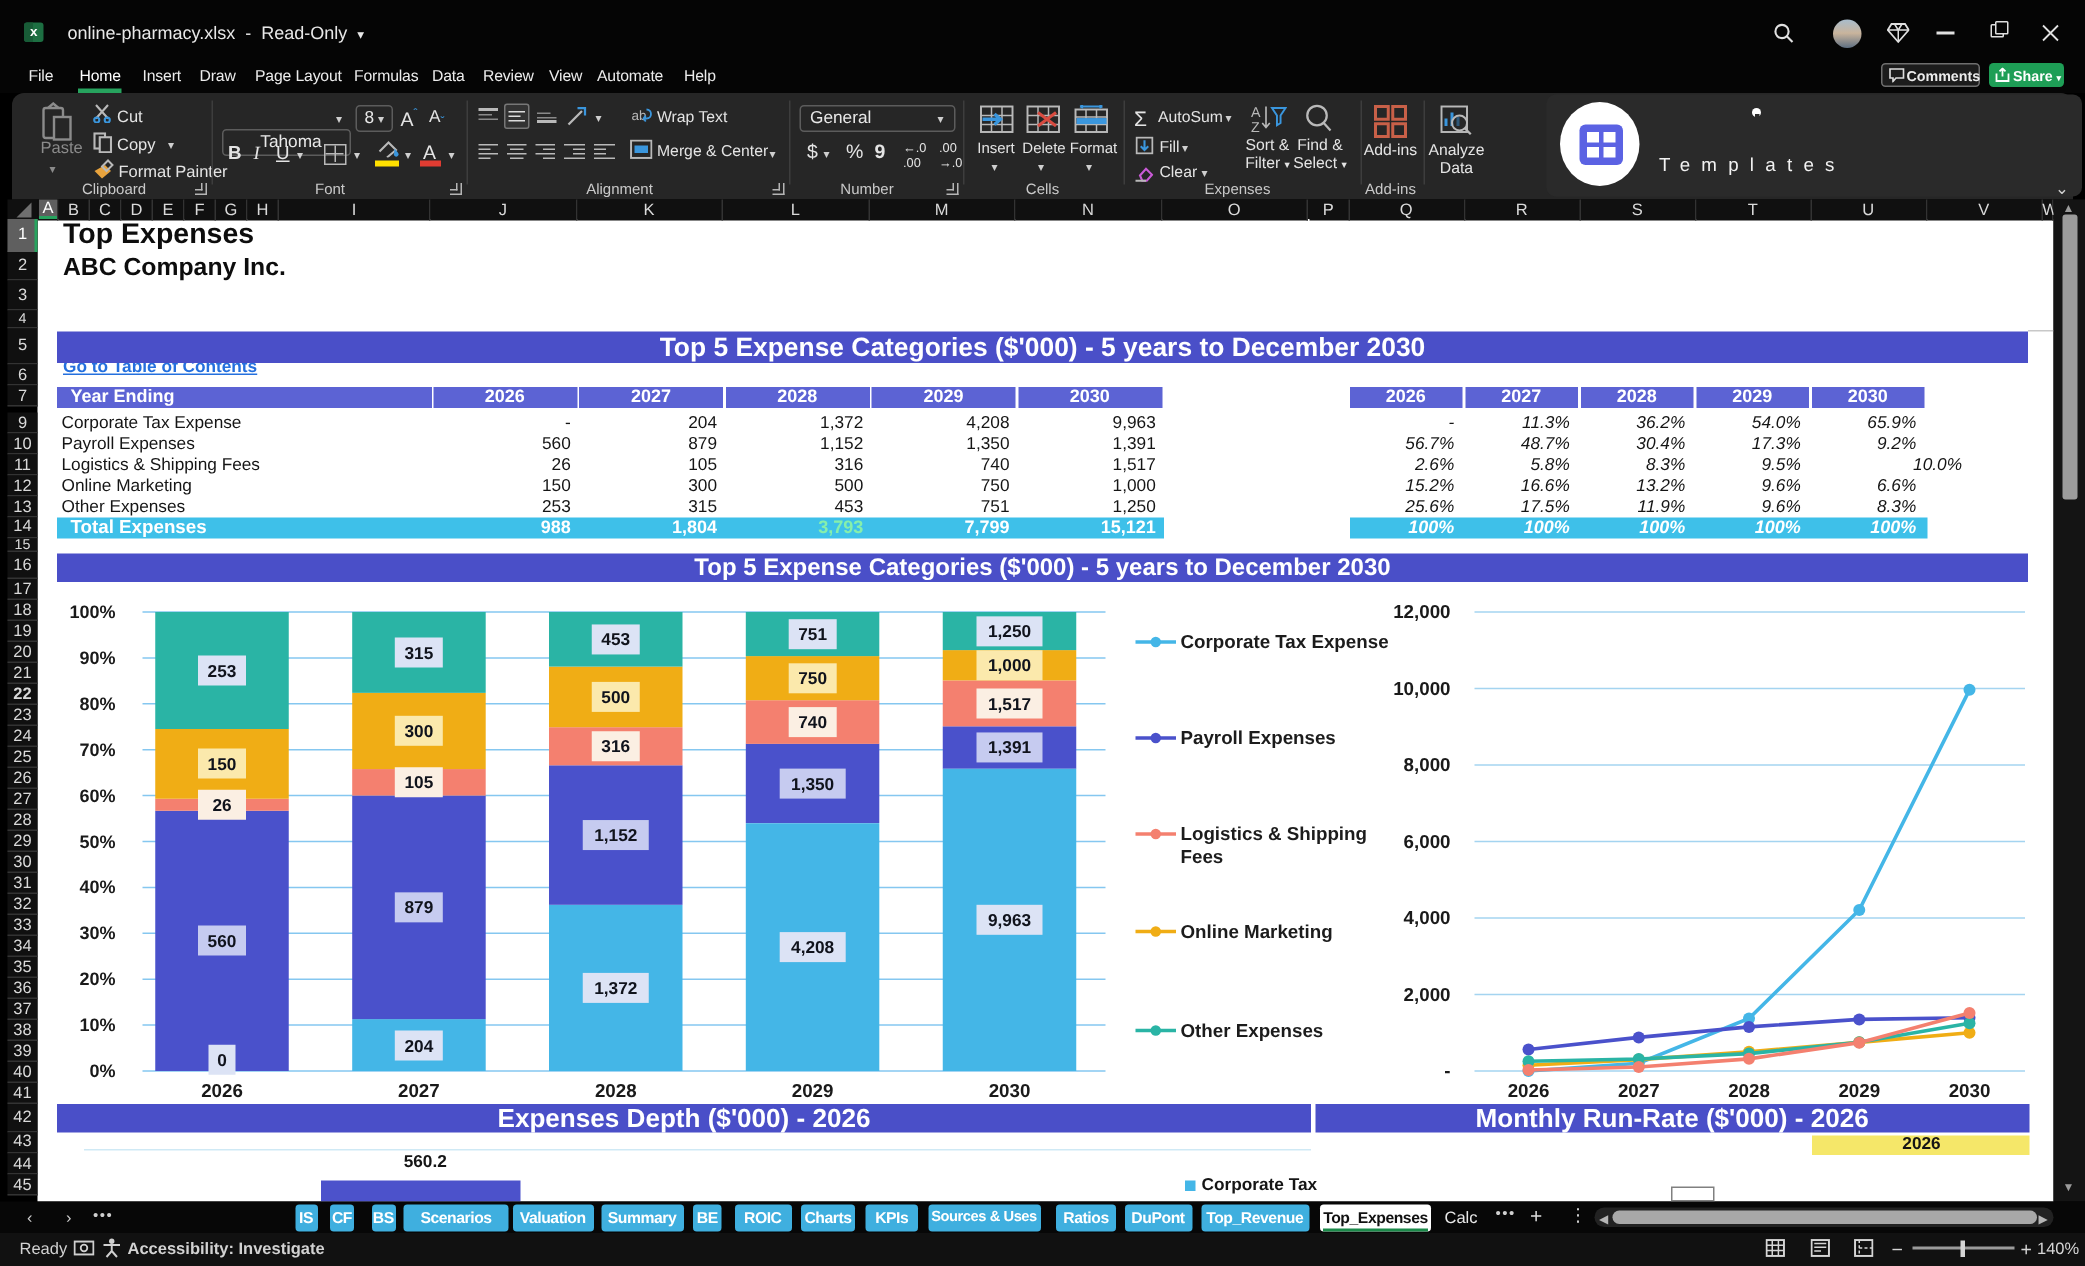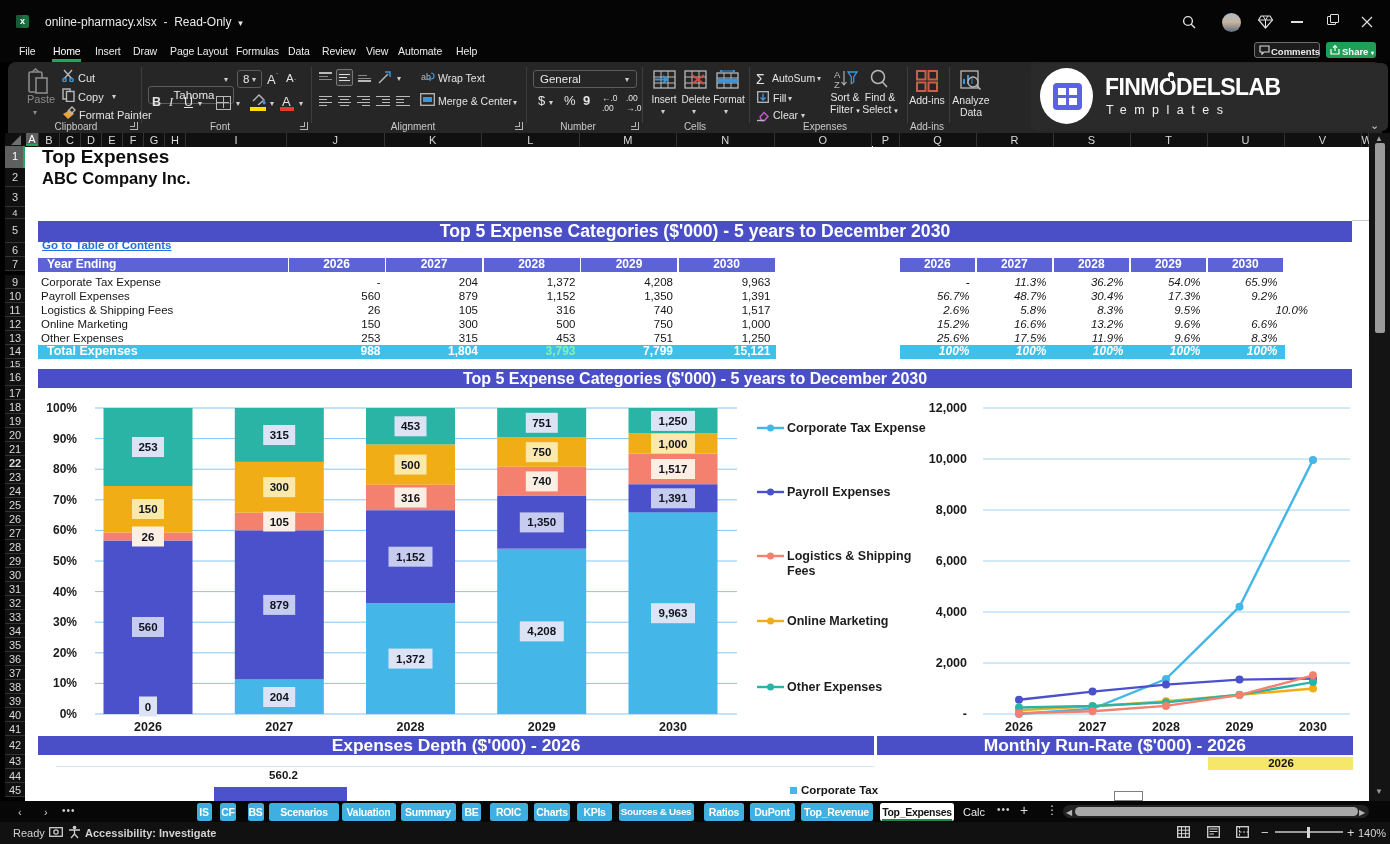--- a/index.html
+++ b/index.html
@@ -286,21 +286,20 @@
  <div class="rtxt" style="left:944px;top:32px;width:38px;text-align:center;font-size:10.5px;">Analyze<br>Data</div>
 
  <div class="abs" style="left:1015px;top:1px;width:1357px;height:68px;"></div>
  <div class="abs" style="left:1023px;top:1px;width:357px;height:68px;background:#2a2a2a;border-radius:6px;"></div>
  <div class="abs" style="left:1032px;top:6px;width:53px;height:56px;border-radius:50%;background:#fff;"></div>
  <div class="abs" style="left:1045px;top:21px;width:29px;height:27px;background:#5b62e3;border-radius:4px;"></div>
  <div class="abs" style="left:1050px;top:26px;width:8px;height:7px;background:#fff;"></div>
  <div class="abs" style="left:1061px;top:26px;width:8px;height:7px;background:#fff;"></div>
  <div class="abs" style="left:1050px;top:36px;width:8px;height:7px;background:#fff;"></div>
  <div class="abs" style="left:1061px;top:36px;width:8px;height:7px;background:#fff;"></div>
- <div class="abs" style="left:1097px;top:12px;color:#fff;font-weight:bold;font-size:23px;letter-spacing:-0.6px;">FINMODELSLAB</div>
 <div class="abs" style="left:1160px;top:10px;width:6px;height:6px;border-radius:50%;background:#fff;"></div>
 <div class="abs" style="left:1161.5px;top:14px;width:3px;height:5px;background:#2a2a2a;"></div>
  <div class="abs" style="left:1098px;top:41px;color:#f2f2f2;font-size:12.5px;letter-spacing:7.5px;">Templates</div>
  <div class="chev" style="left:1362px;top:57px;font-size:11px;">⌄</div>
 </div>
 
 <div class="abs" style="left:25px;top:146px;width:1344px;height:655px;background:#fff;"></div>
 
 <div class="abs" style="left:25px;top:133px;width:1344px;height:13px;background:#101010;"></div>
 

